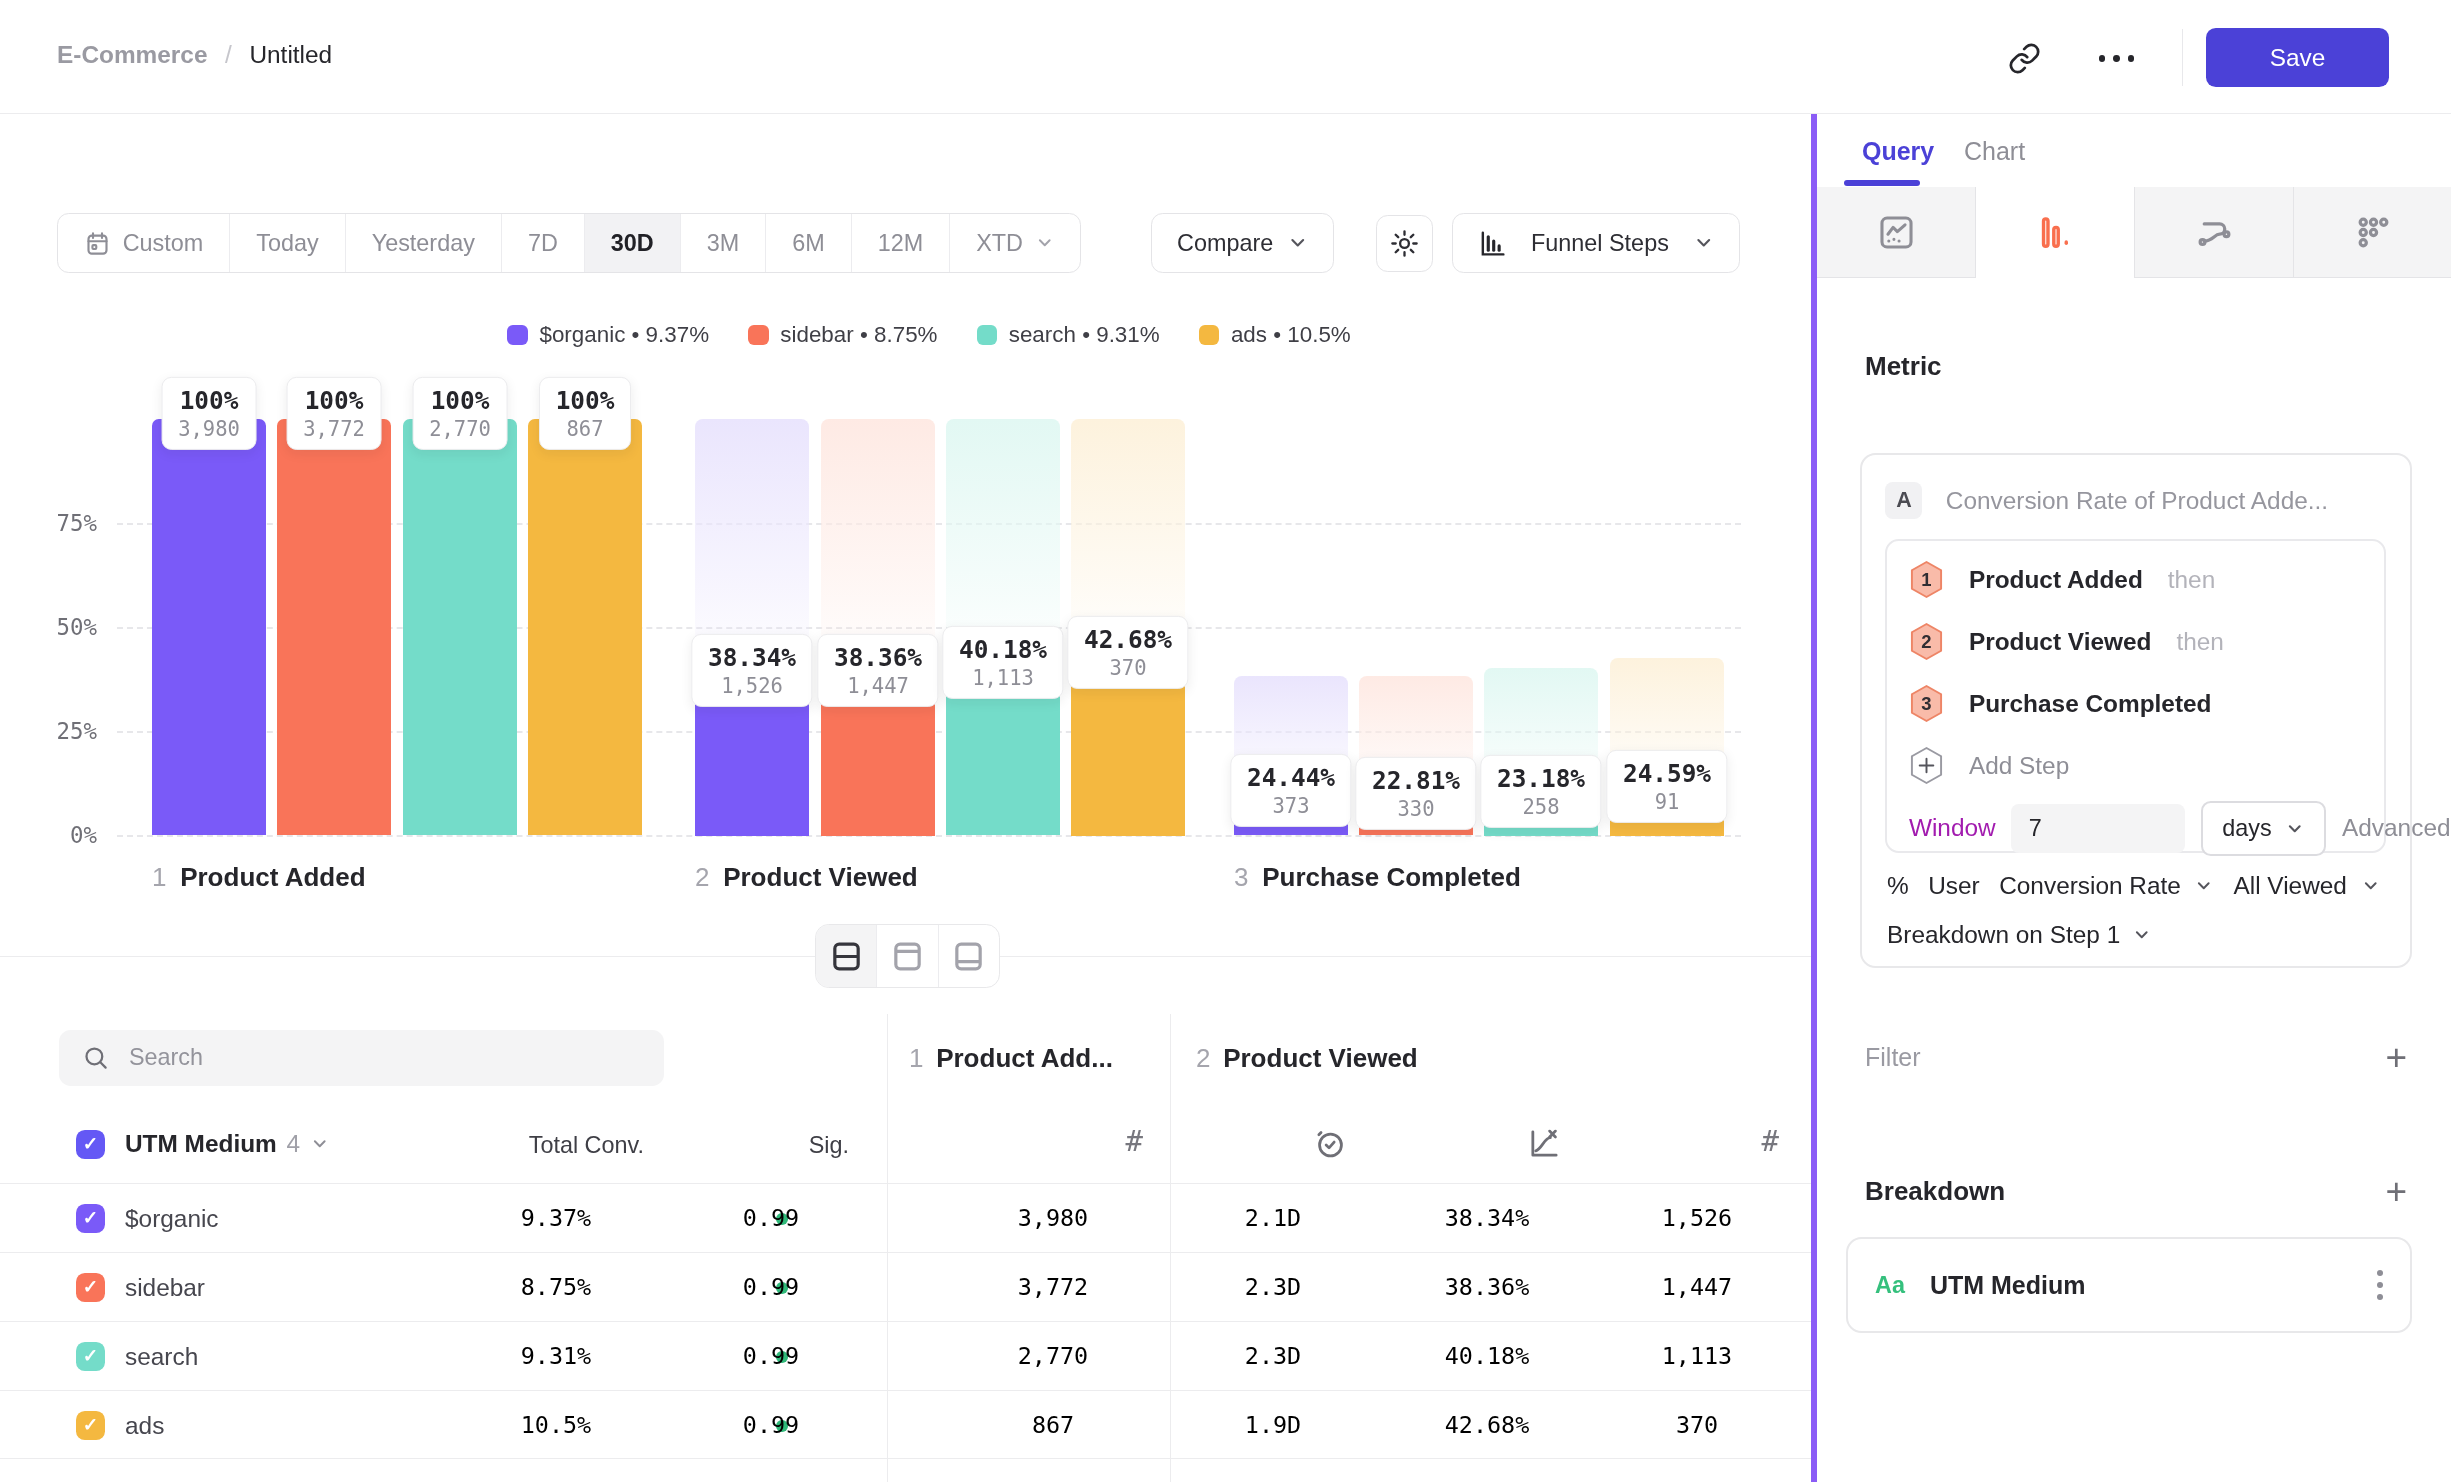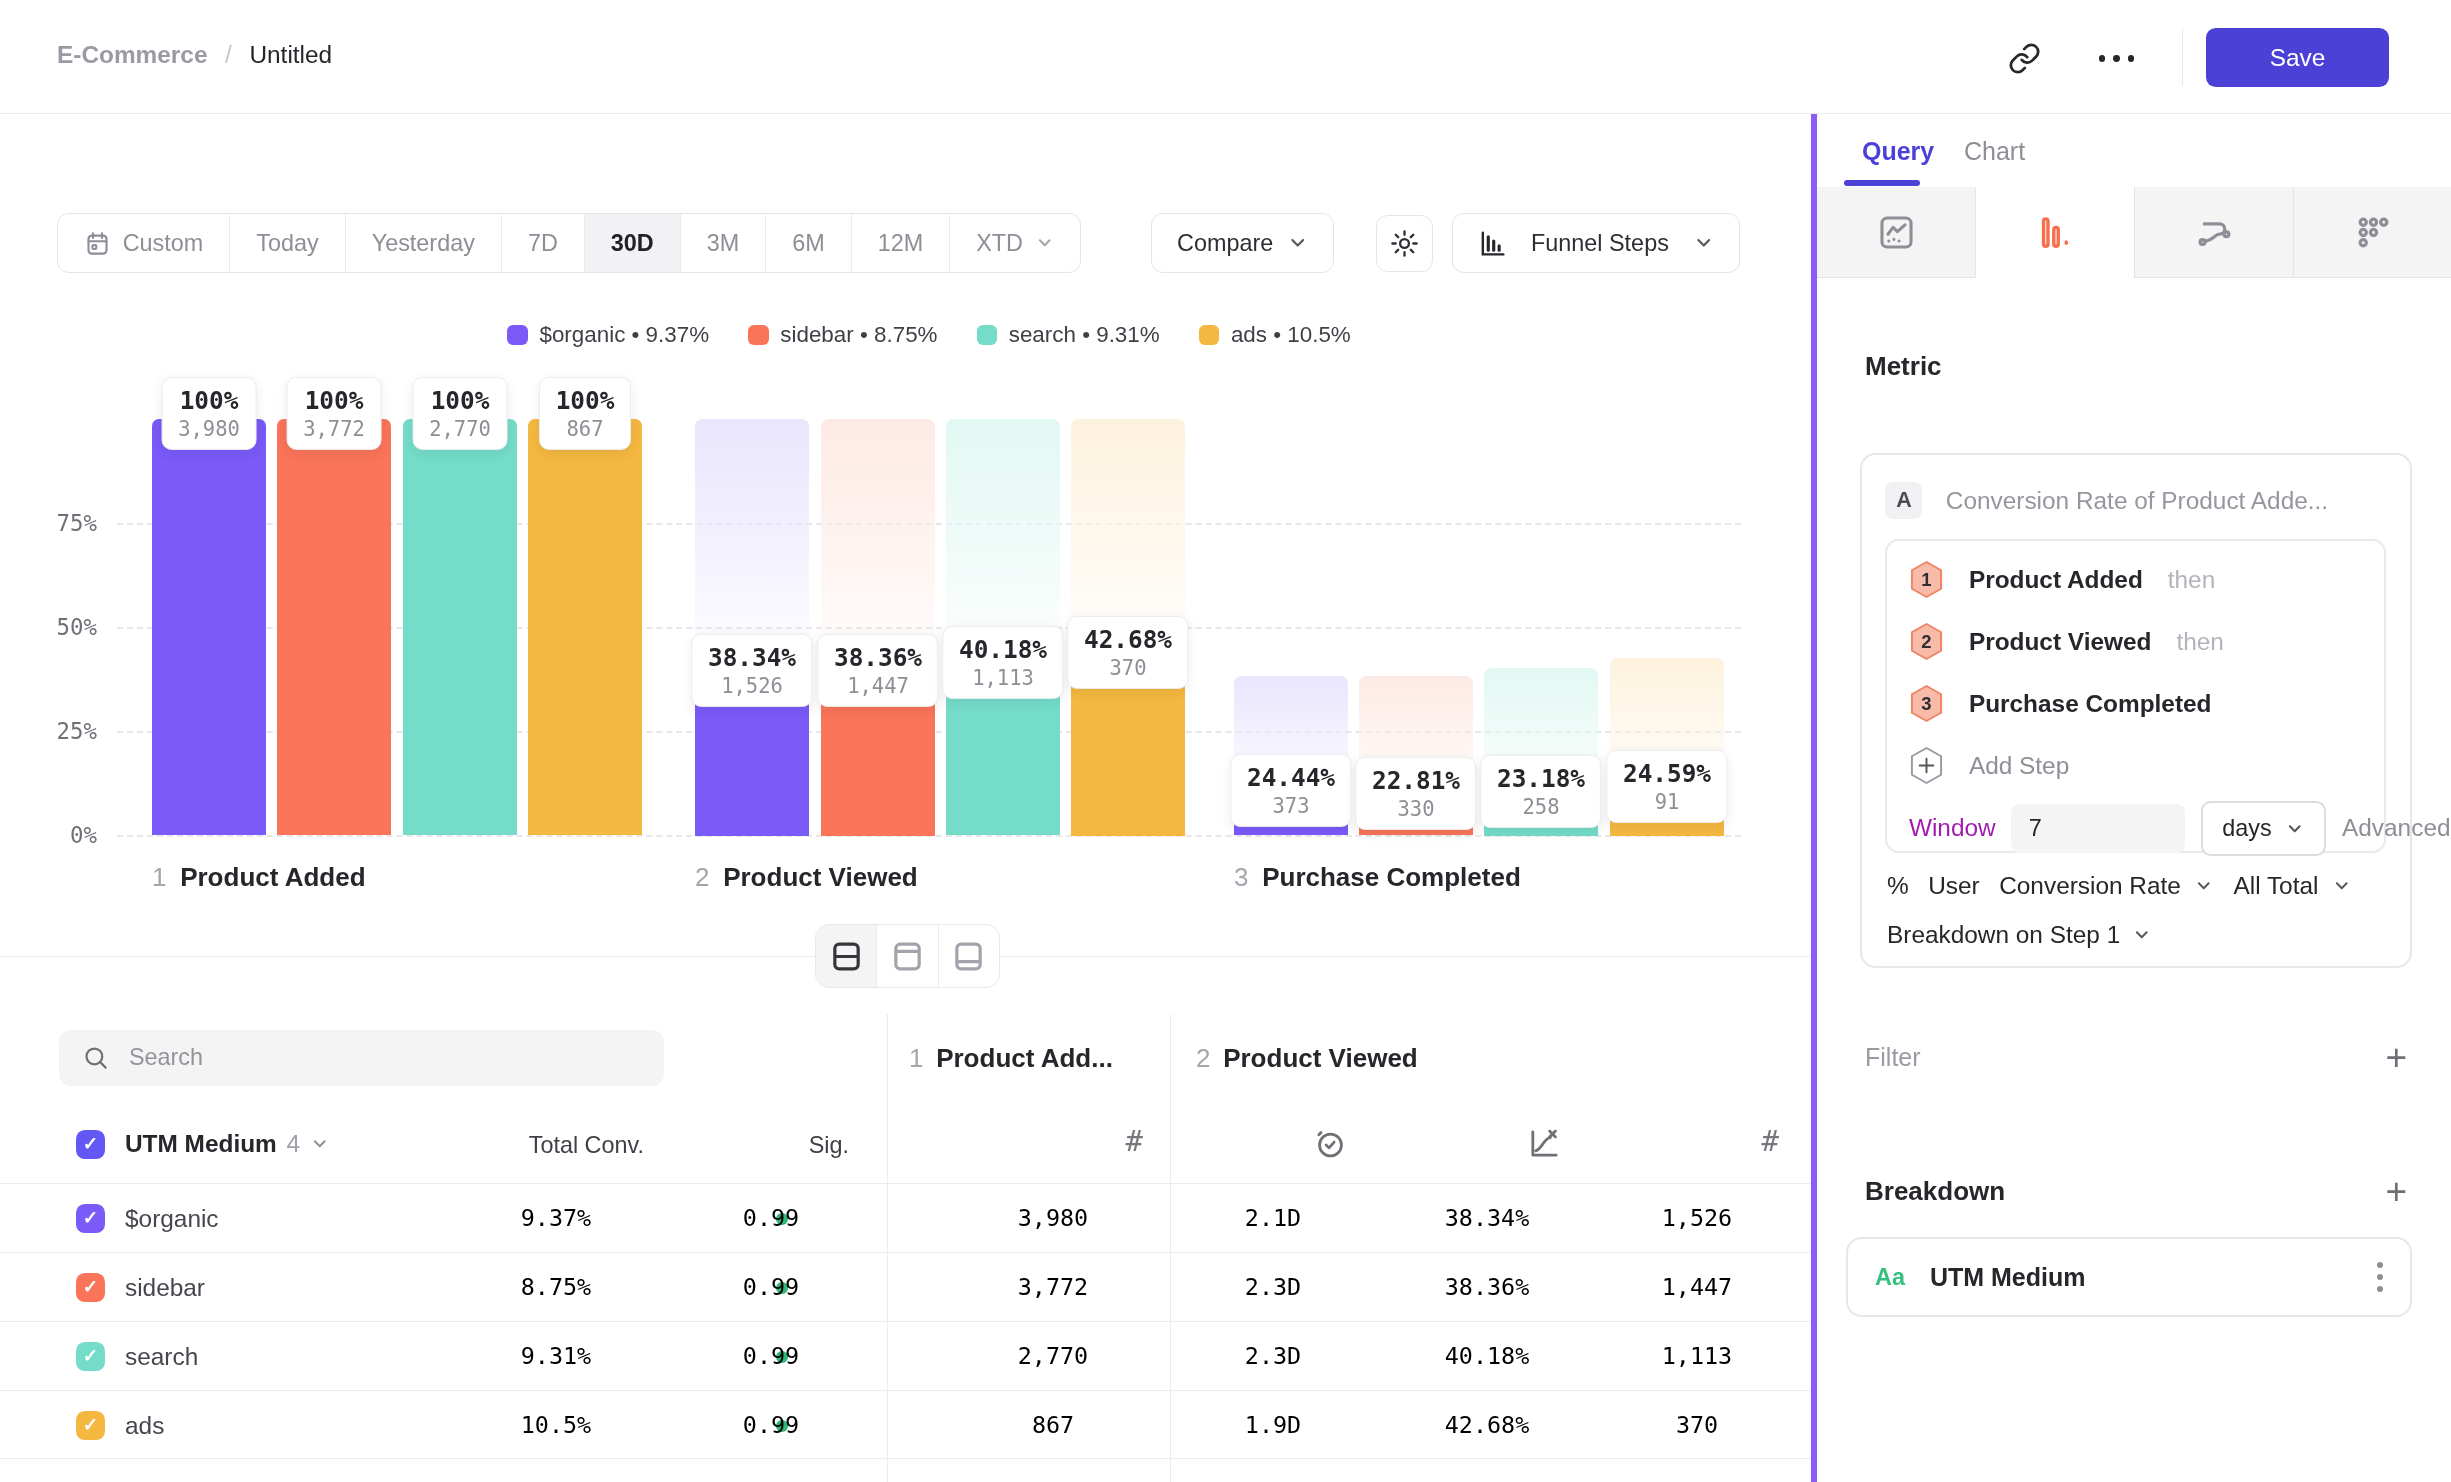--- a/index.html
+++ b/index.html
@@ -107,21 +107,21 @@
   #window-adv { margin-left:auto; display:flex; align-items:center; gap:9.8px; font-size:24.4px; color:#8e8e96; cursor:pointer; }
   #measure-row { position:absolute; left:25px; top:417px; display:flex; align-items:center; gap:19.5px; font-size:24.4px; color:#26262b; font-weight:500; }
   #measure-row .chev { margin-left:-5.9px; }
   #bdstep-row { position:absolute; left:25px; top:466px; display:flex; align-items:center; gap:11.7px; font-size:24.4px; color:#26262b; font-weight:500; cursor:pointer; }
   .sect-row { position:absolute; left:48px; right:45px; display:flex; align-items:center; justify-content:space-between; }
   #filter-row { top:925px; }
   #filter-row .lbl { font-size:25px; color:#9a9aa2; font-weight:500; }
   #bd-row { top:1059px; }
   #bd-row .lbl { font-size:26px; color:#26262b; font-weight:700; }
   .plus { font-size:37px; color:#6f6f76; font-weight:300; line-height:1; cursor:pointer; }
-  #bd-card { position:absolute; left:29px; top:1123px; width:566px; height:80px; border:2px solid #e8e8ea; border-radius:15.6px; display:flex; align-items:center; padding:0 27px; gap:25px; }
+  #bd-card { position:absolute; left:29px; top:1123px; width:566px; height:96px; border:2px solid #e8e8ea; border-radius:15.6px; display:flex; align-items:center; padding:0 27px; gap:25px; }
   #bd-card .aa { font-size:23.4px; font-weight:700; color:#35c07d; }
   #bd-card .nm { font-size:25px; font-weight:600; color:#26262b; }
   #bd-kebab { margin-left:auto; display:flex; flex-direction:column; gap:5.9px; cursor:pointer; }
   #bd-kebab i { width:5.9px; height:5.9px; border-radius:50%; background:#8e8e96; }
   .chev { flex:0 0 auto; }
 </style>
 </head>
 <body>
 
 <div id="header">
@@ -582,21 +582,21 @@
 
     <div id="measure-row">
       <span>%</span>
       <span>User</span>
       <span>Conversion Rate</span>
       <span class="chev">
           <svg width="19.5" height="19.5" viewBox="0 0 24 24" fill="none" stroke="#55555c" stroke-width="2.4" stroke-linecap="round" stroke-linejoin="round">
             <path d="M6 9l6 6 6-6"></path>
           </svg>
         </span>
-      <span>All Total</span>
+      <span>All Viewed</span>
       <span class="chev">
           <svg width="19.5" height="19.5" viewBox="0 0 24 24" fill="none" stroke="#55555c" stroke-width="2.4" stroke-linecap="round" stroke-linejoin="round">
             <path d="M6 9l6 6 6-6"></path>
           </svg>
         </span>
     </div>
     <div id="bdstep-row">
       <span>Breakdown on Step 1</span>
       <span class="chev">
           <svg width="19.5" height="19.5" viewBox="0 0 24 24" fill="none" stroke="#55555c" stroke-width="2.4" stroke-linecap="round" stroke-linejoin="round">

